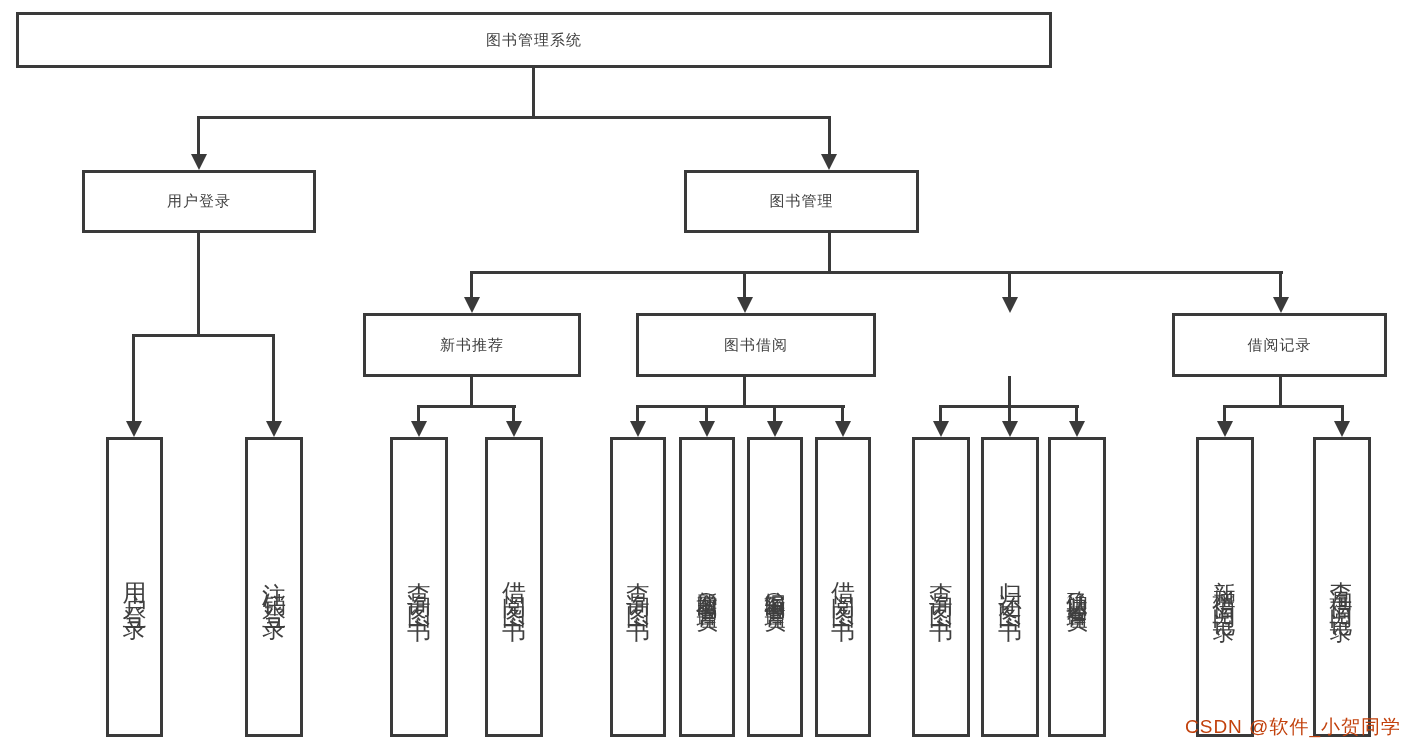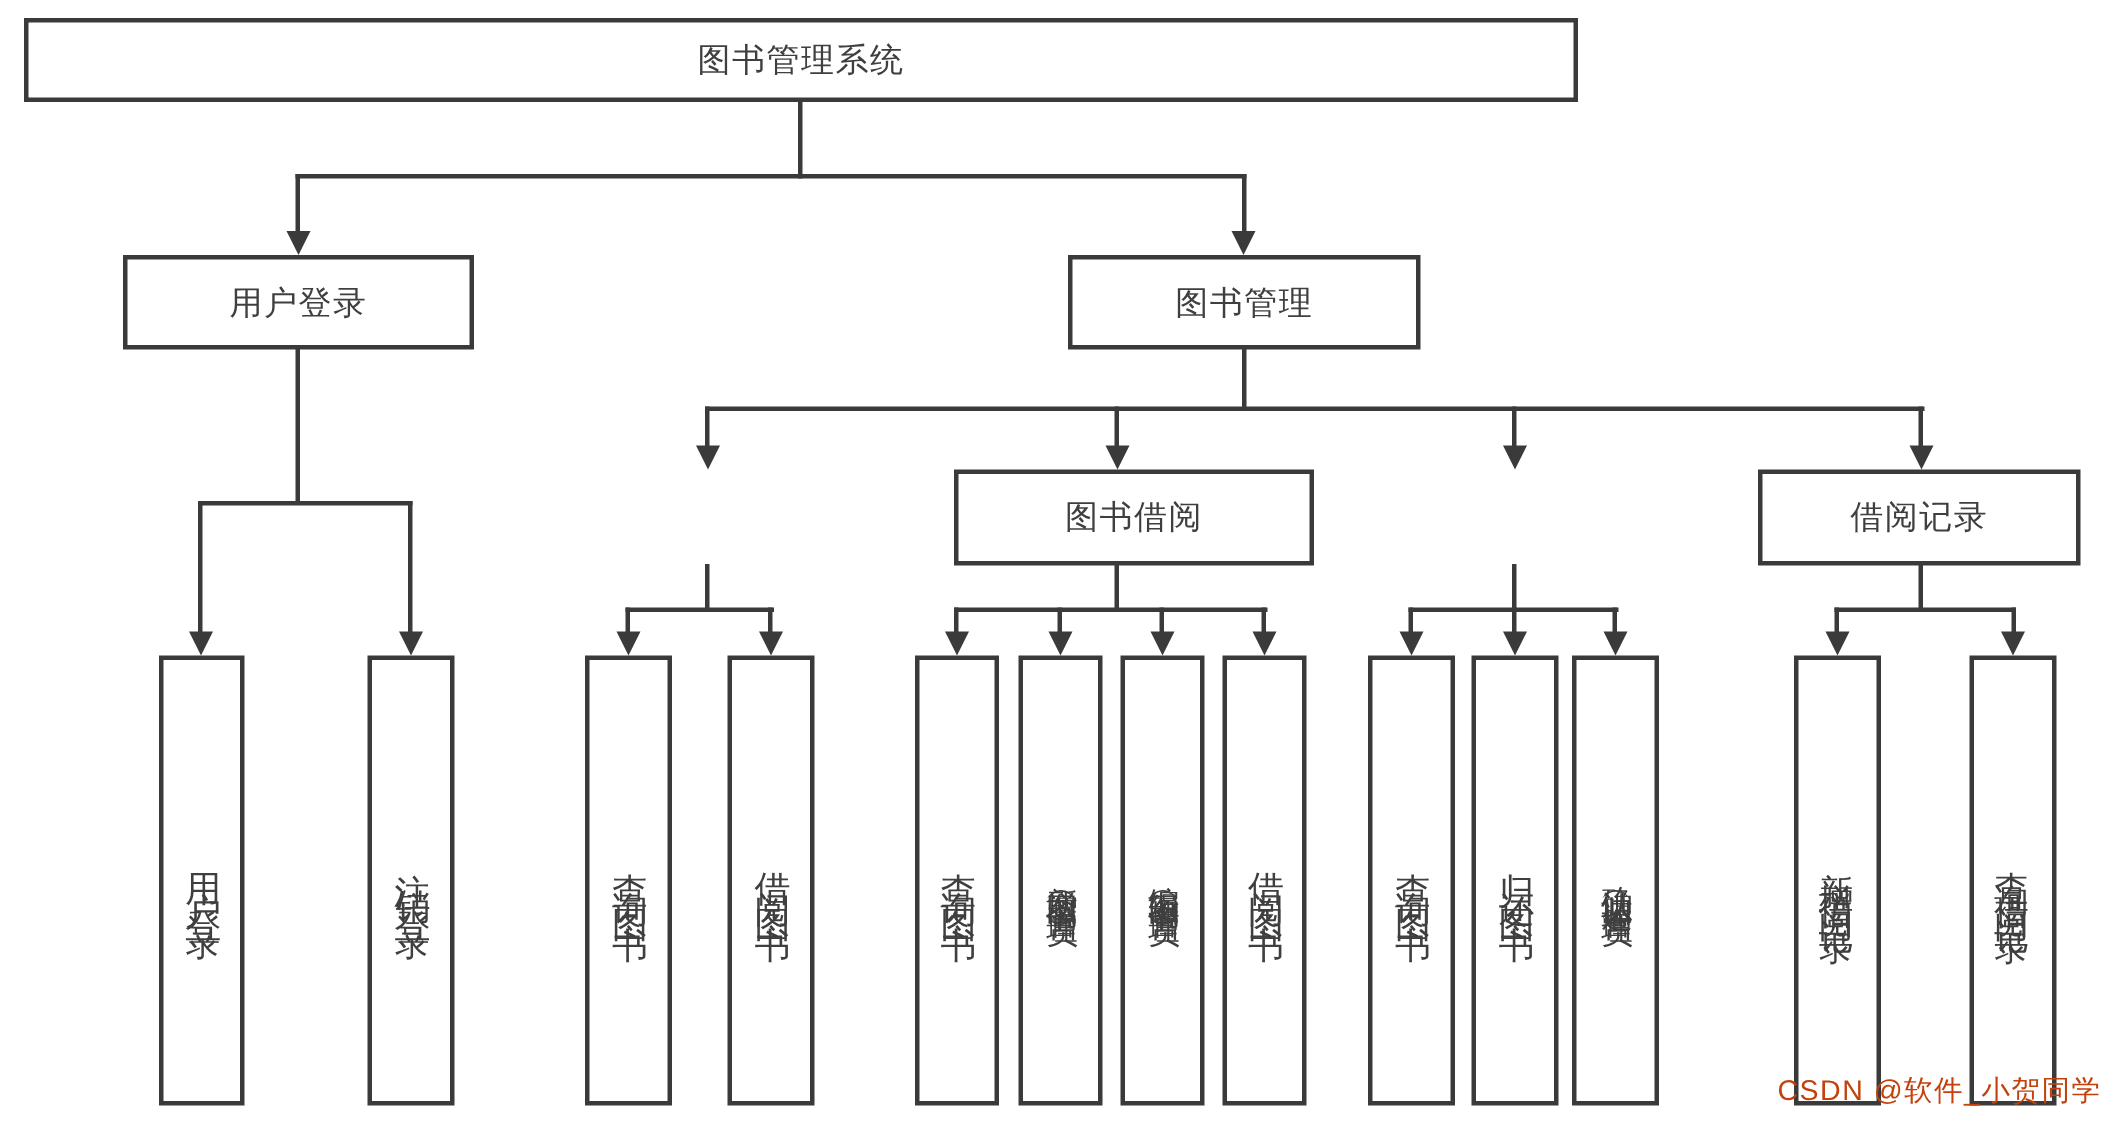--- a/index.html
+++ b/index.html
@@ -5,43 +5,44 @@
   html,body{margin:0;padding:0;background:#fff;}
   #canvas{
     position:relative;width:1405px;height:747px;background:#ffffff;overflow:hidden;
     font-family:"Liberation Sans","DejaVu Sans",sans-serif;color:#3a3a3a;
   }
   .box{
     position:absolute;box-sizing:border-box;border:3px solid #3a3a3a;background:#fff;
     display:flex;align-items:center;justify-content:center;
     color:#3f3f3f;text-align:center;
   }
-  .h{font-size:22px;letter-spacing:1px;}
+  .h{font-size:15px;letter-spacing:1px;}
   .v{writing-mode:vertical-rl;}
   .v4{font-size:24px;letter-spacing:12px;}
   .v6{font-size:23px;letter-spacing:8px;}
   .v9{font-size:21px;letter-spacing:3px;}
   .vl{position:absolute;width:3px;background:#3a3a3a;}
   .hl{position:absolute;height:3px;background:#3a3a3a;}
   .ar{position:absolute;width:0;height:0;
       border-left:8px solid transparent;border-right:8px solid transparent;
       border-top:16px solid #3a3a3a;}
   .wm{position:absolute;font-size:19px;color:#c2410c;letter-spacing:1px;white-space:nowrap;}
 </style>
 </head>
 <body>
 
 <div id="canvas">
 
   <div class="box h" style="left:16px;top:12px;width:1036px;height:56px">图书管理系统</div>
 
   <div class="box h" style="left:82px;top:170px;width:234px;height:63px">用户登录</div>
 
-  <div class="box h" style="left:712px;top:170px;width:235px;height:63px">图书管理</div>
+  <div class="box h" style="left:684px;top:170px;width:235px;height:63px">图书管理</div>
 
+  <div class="box h" style="left:363px;top:313px;width:218px;height:64px">新书推荐</div>
 
   <div class="box h" style="left:636px;top:313px;width:240px;height:64px">图书借阅</div>
 
 
   <div class="box h" style="left:1172px;top:313px;width:215px;height:64px">借阅记录</div>
 
   <div class="box v v4" style="left:106px;top:437px;width:57px;height:300px">用户登录</div>
 
   <div class="box v v4" style="left:245px;top:437px;width:58px;height:300px">注销登录</div>
 

